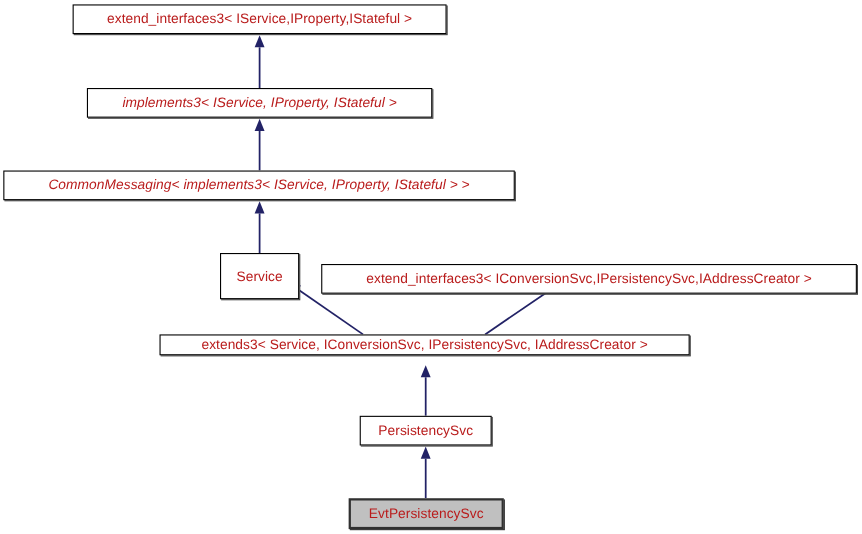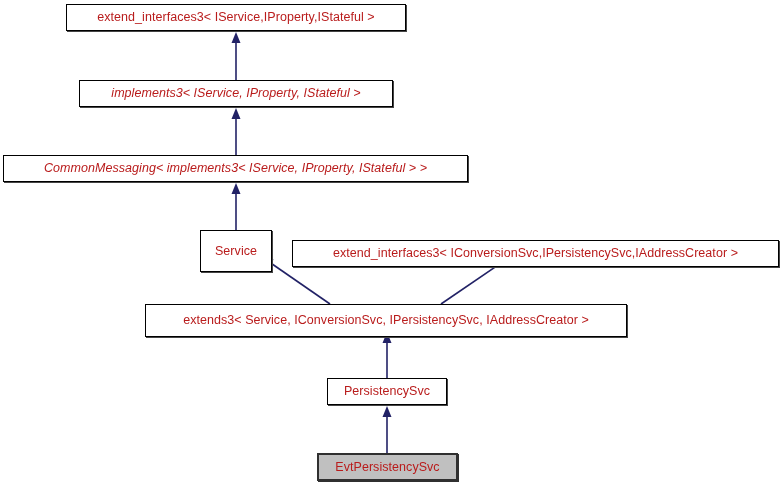--- a/index.html
+++ b/index.html
@@ -85,21 +85,21 @@
   </div>
 
   <div class="node" style="left: 200px; top: 230px; width: 72px; height: 42px; background: rgb(255, 255, 255); border-color: rgb(0, 0, 0);">
     <span class="node-label">Service</span>
   </div>
 
   <div class="node" style="left: 292px; top: 229px; width: 487px; height: 27px; background: rgb(255, 255, 255); border-color: rgb(0, 0, 0); margin-top: 11px;">
     <span class="node-label">extend_interfaces3&lt; IConversionSvc,IPersistencySvc,IAddressCreator &gt;</span>
   </div>
 
-  <div class="node" style="left: 145px; top: 304px; width: 482px; height: 33px; background: rgb(255, 255, 255); border-color: rgb(0, 0, 0);">
+  <div class="node" style="left: 145px; top: 304px; width: 482px; height: 19px; background: rgb(255, 255, 255); border-color: rgb(0, 0, 0);">
     <span class="node-label">extends3&lt; Service, IConversionSvc, IPersistencySvc, IAddressCreator &gt;</span>
   </div>
 
   <div class="node highlight" style="left: 317px; top: 453px; width: 141px; height: 28px; background: rgb(192, 192, 192); border-color: rgb(48, 48, 48);">
     <span class="node-label">EvtPersistencySvc</span>
   </div>
 
   <div class="node" style="left: 327px; top: 378px; width: 120px; height: 27px; background: rgb(255, 255, 255); border-color: rgb(0, 0, 0);">
     <span class="node-label">PersistencySvc</span>
   </div>

